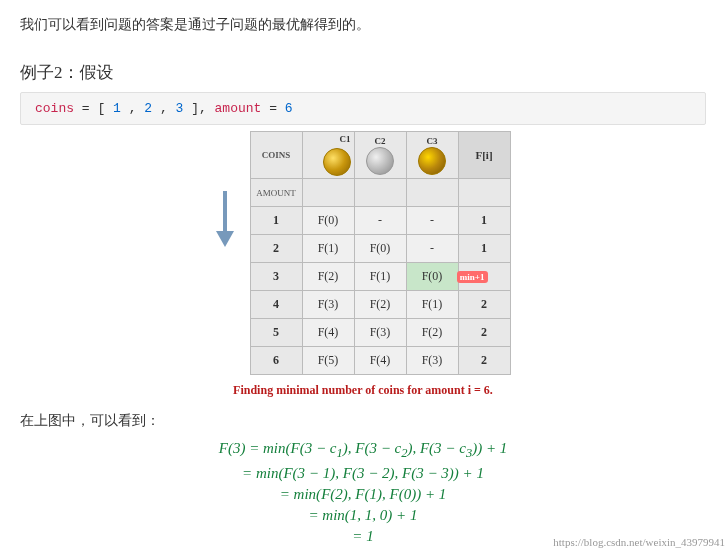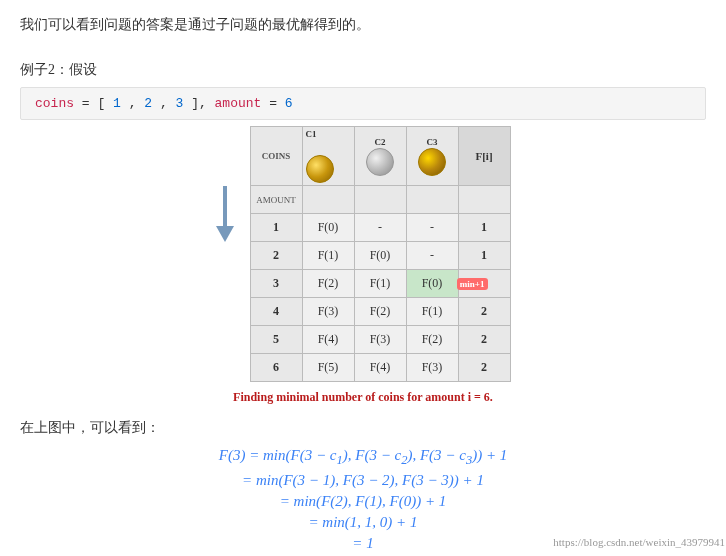--- a/index.html
+++ b/index.html
@@ -10,21 +10,21 @@
       color: #333;
       padding: 16px 20px;
       width: 726px;
     }
     .intro-text {
       font-size: 14px;
       margin-bottom: 27px;
       color: #333;
     }
     .example-label {
-      font-size: 14px;
+      font-size: 17px;
       margin-bottom: 8px;
       color: #333;
     }
     .code-block {
       background: #f5f5f5;
       border: 1px solid #e0e0e0;
       padding: 8px 14px;
       font-family: "Courier New", monospace;
       font-size: 13px;
       color: #333;
@@ -130,21 +130,21 @@
       margin: 14px 0 10px 0;
       color: #333;
     }
 
     .math-block {
       display: flex;
       flex-direction: column;
       align-items: center;
       margin: 10px 0;
       font-size: 15px;
-      color: #3b82f6;
+      color: #15803d;
       gap: 4px;
       justify-content: space-between;
     }
     .math-line {
       font-style: italic;
       font-family: "Times New Roman", Times, serif;
       font-size: 15px;
       white-space: nowrap;
     }
 
@@ -187,21 +187,21 @@
       </div>
     </div>
 
     <table class="grid-table">
       <thead>
         <tr class="header-row">
           <td class="coin-header">
             <div style="font-size:9px; color:#555;">COINS</div>
           </td>
           <td class="coin-header">
-            <div style="display:flex;flex-direction:column;align-items:flex-start;gap:16px;">
+            <div style="display:flex;flex-direction:column;align-items:flex-end;gap:4px;">
               <div style="font-size:9px;">C1</div>
               <div class="coin-img coin-gold"></div>
             </div>
           </td>
           <td class="coin-header">
             <div style="display:flex;flex-direction:column;align-items:center;gap:1px;">
               <div style="font-size:9px;">C2</div>
               <div class="coin-img coin-silver"></div>
             </div>
           </td>

